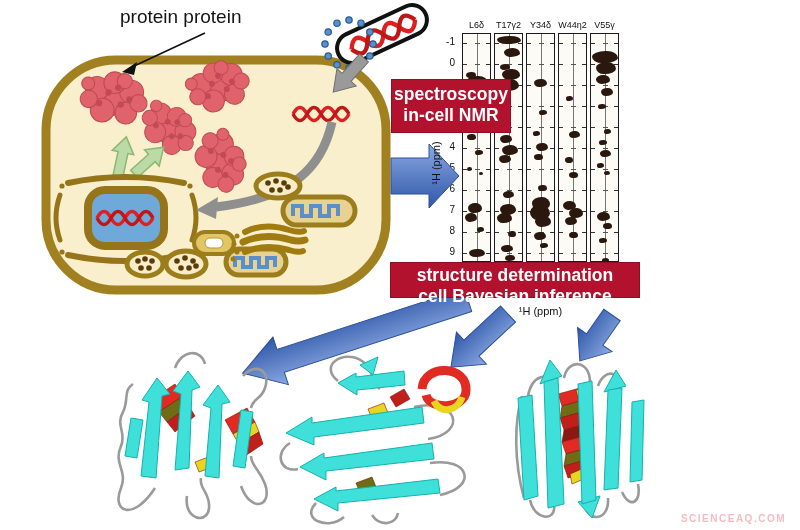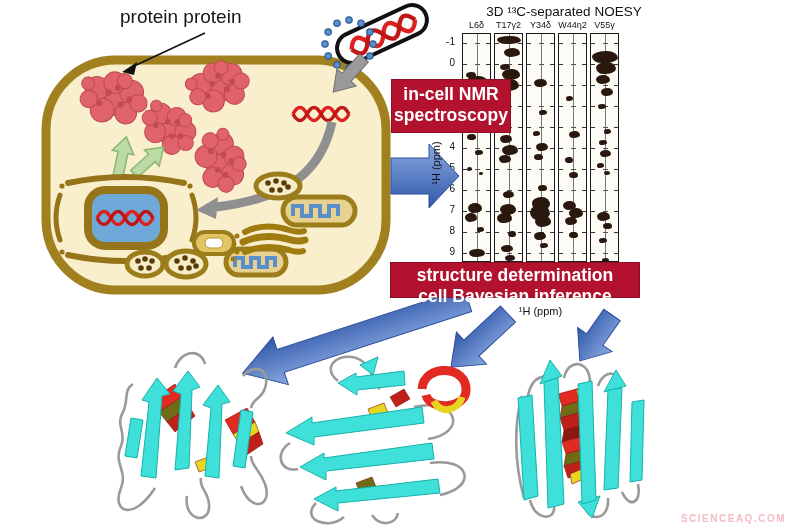--- a/index.html
+++ b/index.html
@@ -185,21 +185,20 @@
         <circle cx="337" cy="23.2" r="3.2"></circle>
       <circle cx="349" cy="20" r="3.2"></circle>
         <circle cx="361" cy="23.2" r="3.2"></circle>
         <circle cx="369.8" cy="32" r="3.2"></circle>
     </g>
     <use href="#grayarrow" transform="translate(364,58) rotate(132)"></use>
   </svg>
 
   <div class="abs target-label">protein protein</div>
 
-  <div class="abs nmr-title">3D ¹³C-separated NOESY</div>
   <div class="strip-labels">
       <div class="strip-label">L6δ</div>
       <div class="strip-label">T17γ2</div>
       <div class="strip-label">Y34δ</div>
       <div class="strip-label">W44η2</div>
       <div class="strip-label">V55γ</div>
     </div>
   <div class="strips">
       <div class="strip">
         <i class="cline"></i>
@@ -462,22 +461,22 @@
           <stop offset="1" stop-color="#2f57a8"></stop>
       </linearGradient>
     </defs>
     <polygon transform="translate(391,176)" points="0,-18 38,-18 38,-32 68,0 38,32 38,18 0,18" fill="url(#bluegrad)" stroke="#2c4f9c" stroke-width="1"></polygon>
     <polygon transform="translate(468,300) rotate(162)" points="0,-12 197,-12 197,-25 237,0 197,25 197,12 0,12" fill="url(#bluegrad)" stroke="#2c4f9c" stroke-width="1"></polygon>
     <polygon transform="translate(508,314) rotate(137)" points="0,-11 50,-11 50,-22 78,0 50,22 50,11 0,11" fill="url(#bluegrad)" stroke="#2c4f9c" stroke-width="1"></polygon>
     <polygon transform="translate(612,315) rotate(125)" points="0,-10 30,-10 30,-21 56,0 30,21 30,10 0,10" fill="url(#bluegrad)" stroke="#2c4f9c" stroke-width="1"></polygon>
   </svg>
 
   <div class="banner banner1">
+    <div>spectroscopy</div>
     <div>in-cell NMR</div>
-    <div>spectroscopy</div>
   </div>
   <div class="banner banner2">
     <div>structure determination</div>
     <div>cell Bayesian inference</div>
   </div>
 
   <svg style="left:95px;top:338px;z-index:4;" width="195" height="190" viewBox="0 0 195 190">
     <g stroke="#9a9a9a" stroke-width="2.6" fill="none">
       <path d="M60,150 C38,184 16,174 26,150 C33,132 18,126 26,108 C32,94 20,88 28,74 C34,62 28,52 38,46"></path>
       <path d="M92,158 C88,183 116,188 114,166 C113,153 104,150 106,140"></path>

